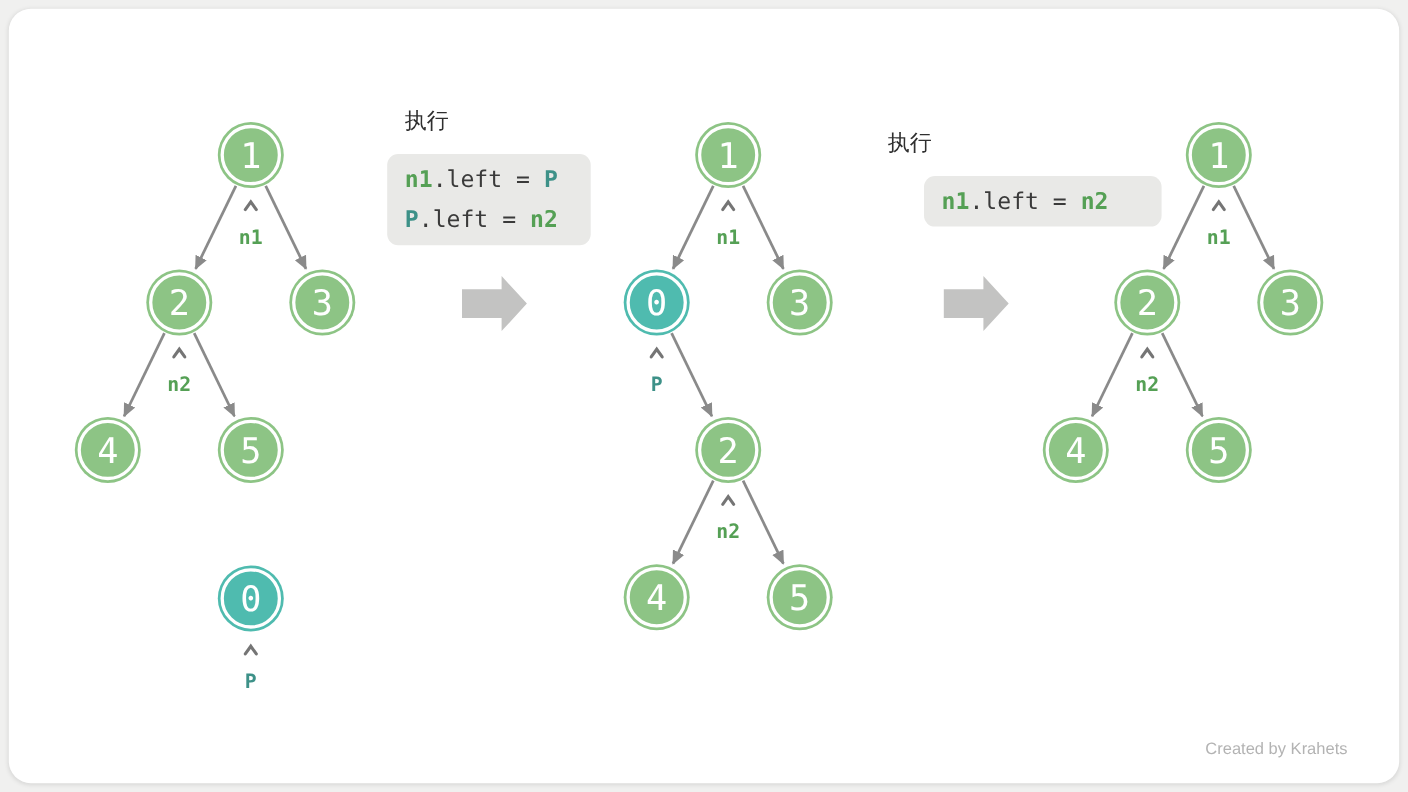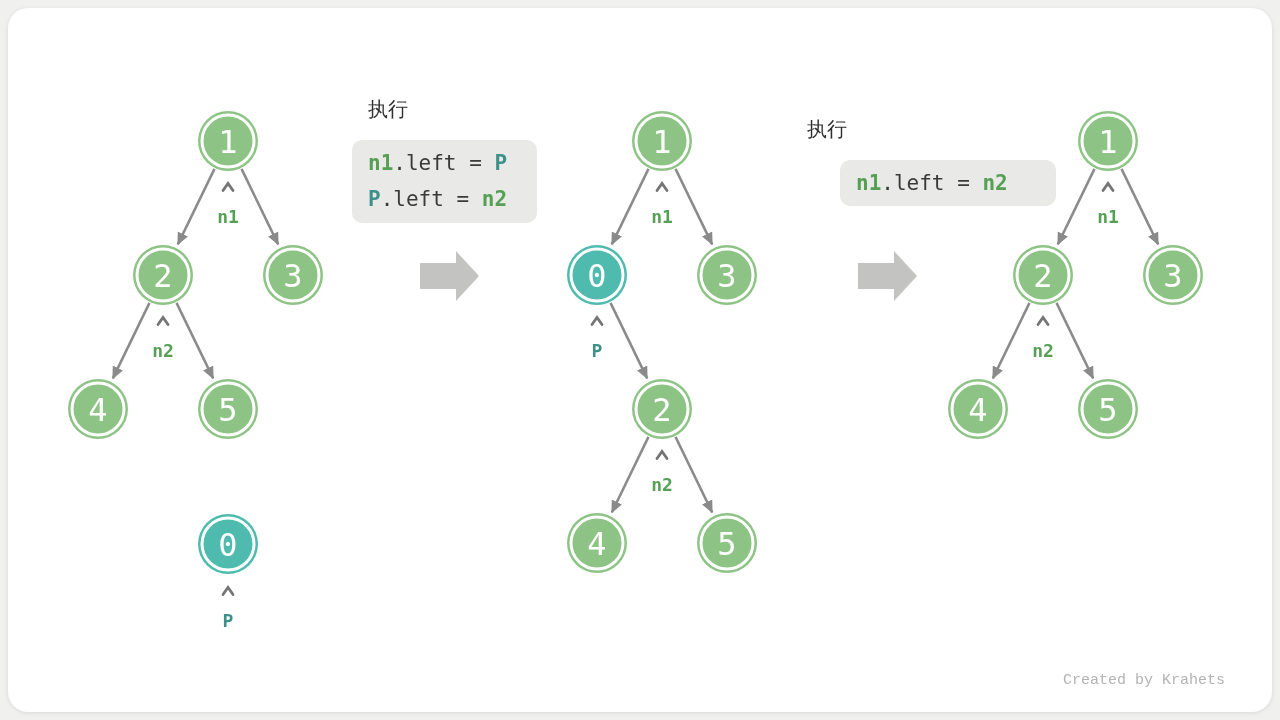--- a/index.html
+++ b/index.html
@@ -48,21 +48,21 @@
     padding: 5px 14px 5px 16px;
     font-family: "DejaVu Sans Mono", "Liberation Mono", monospace;
     font-size: 21px; line-height: 36px; white-space: pre;
     color: var(--code-plain, #3a3a3a);
   }
   .code-box .seg-green { color: var(--green-text); font-weight: bold; }
   .code-box .seg-teal  { color: var(--teal-text);  font-weight: bold; }
 
   .watermark {
     position: absolute; z-index: 3; right: 55px; top: 672px;
-    font-family: Liberation Mono, monospace;
+    font-family: Liberation Sans, sans-serif;
     font-size: 15px; color: var(--watermark, #b3b3b3);
   }
 </style>
 </head>
 <body>
 
 <div id="stage">
   <div class="card"></div>
   <svg id="vec" width="1280" height="720">
     <defs>

